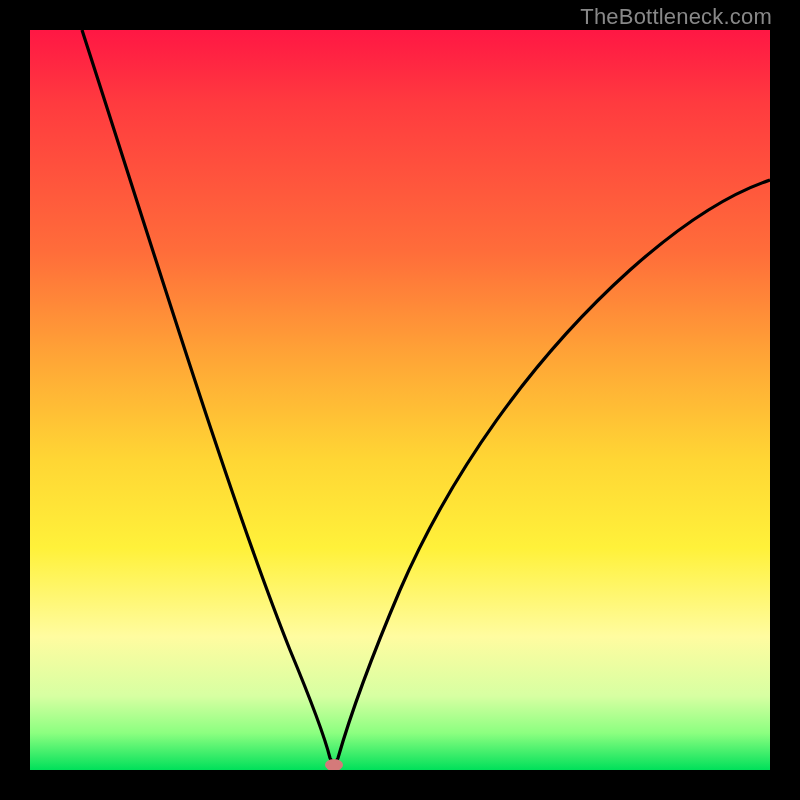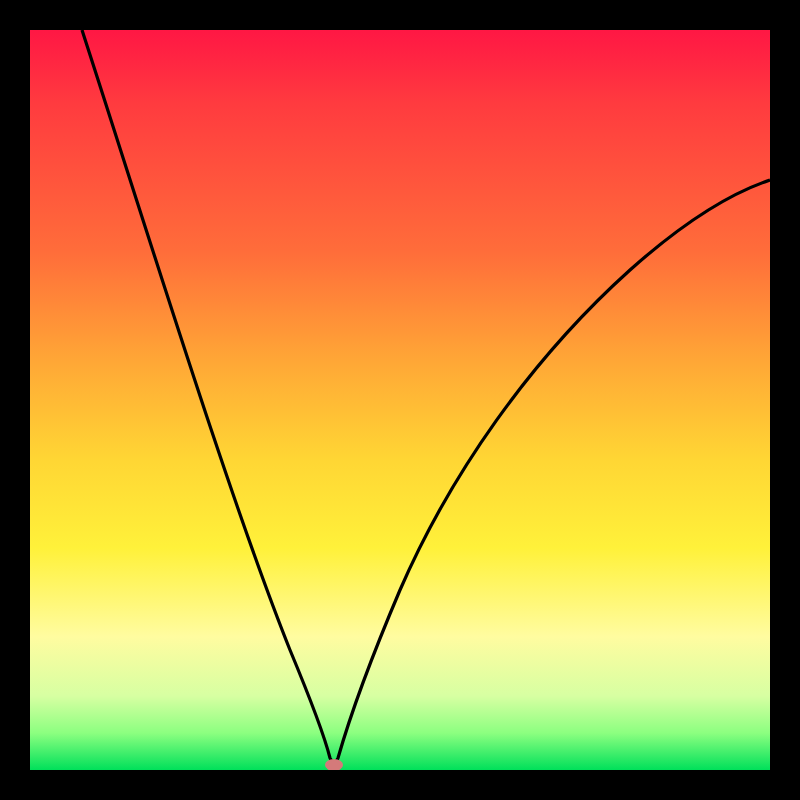--- a/index.html
+++ b/index.html
@@ -54,20 +54,21 @@
     left: 0;
     width: 740px;
     height: 740px;
   }
 </style>
 </head>
 <body>
 
 <div class="frame">
 
+  <div class="watermark">TheBottleneck.com</div>
 
   <div class="plot">
     <svg class="curve" viewBox="0 0 740 740" preserveAspectRatio="none">
       <path d="M 52 0
                C 120 210, 200 470, 260 620
                C 285 680, 296 712, 300 728
                L 304 735" fill="none" stroke="#000" stroke-width="3.2"></path>
       <path d="M 304 735
                L 308 728
                C 316 700, 336 640, 370 560

